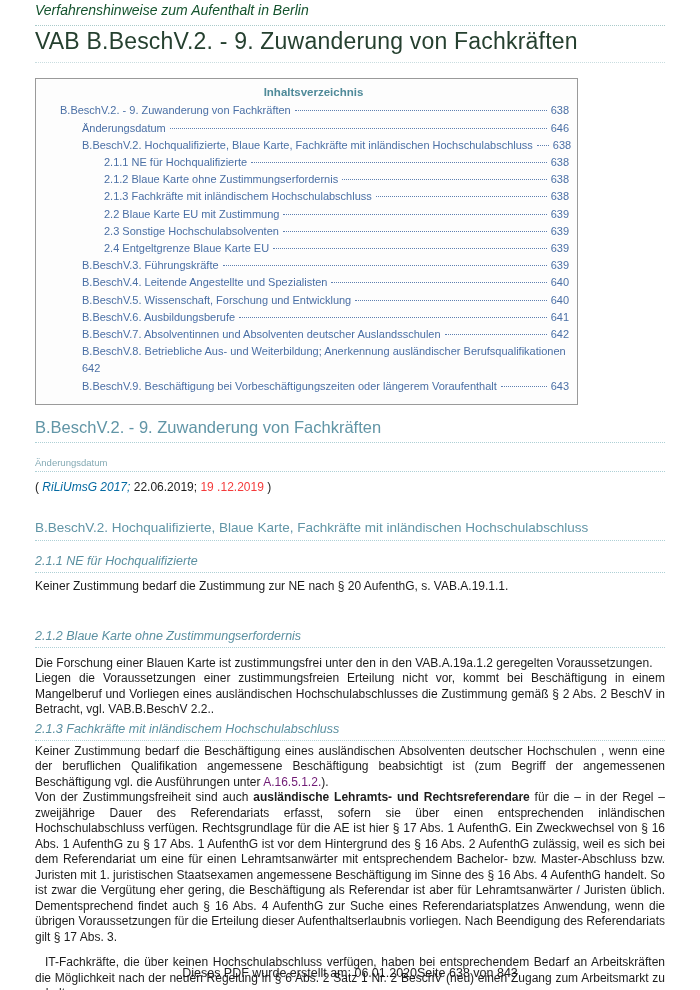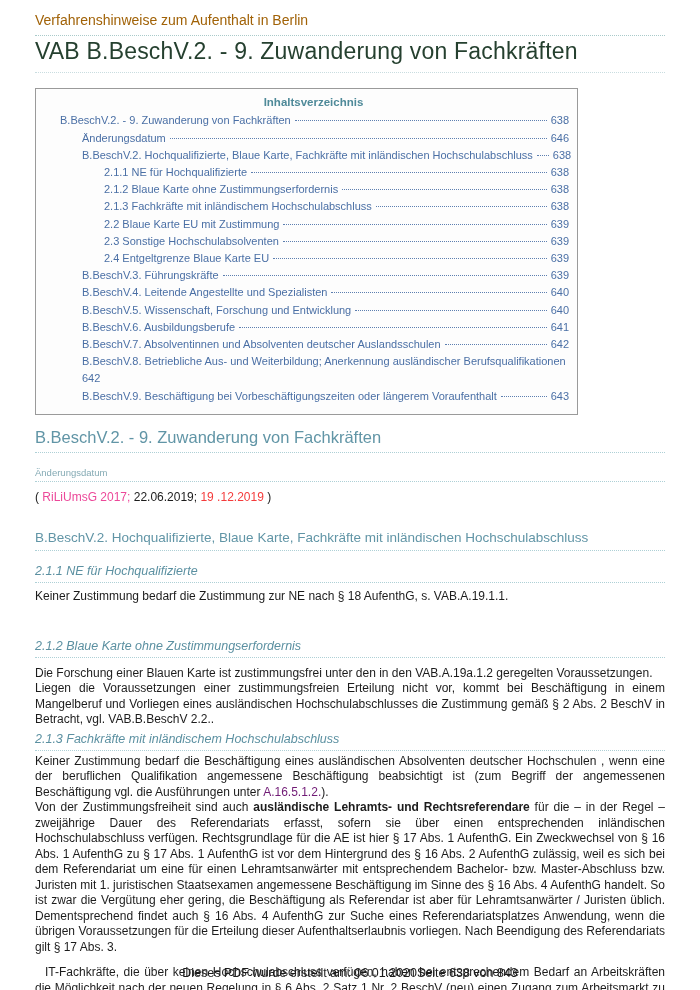--- a/index.html
+++ b/index.html
@@ -4,23 +4,23 @@
 <style>
   html,body{margin:0;padding:0;background:#ffffff;}
   body{
     width:700px;height:990px;overflow:hidden;position:relative;
     font-family:"Liberation Sans","DejaVu Sans",sans-serif;
     color:#1c1c1c;
   }
   .page{padding:0 35px;}
 
   .doc-header{
-    padding-top:12px;padding-bottom:7px;
+    padding-top:2px;padding-bottom:7px;
     border-bottom:1px dotted #a9caca;
-    font-size:14px;color:#a16207;
+    font-size:14px;color:#14532d;font-style:italic;
   }
   .doc-title{
     margin-top:2px;padding-bottom:7px;
     border-bottom:1px dotted #c9dde0;
     font-size:23px;color:#25402f;font-weight:400;letter-spacing:.2px;
   }
 
   
   .toc-box{
     margin-top:6px;width:543px;box-sizing:border-box;
@@ -75,21 +75,21 @@
     font-size:12px;line-height:15.5px;text-align:justify;color:#1c1c1c;
   }
   .mt6{margin-top:6px;}
   .mt8{margin-top:8px;}
   .mt3{margin-top:3px;}
   .mt10{margin-top:10px;}
   .indent-first{text-indent:10px;}
 
   .seg-bold{font-weight:bold;}
   .seg-link{color:#701a75;cursor:pointer;}
-  .seg-blue-italic{color:#ec4899;}
+  .seg-blue-italic{color:#0369a1;font-style:italic;}
   .seg-red-italic{color:#f43b3b;}
 
   .doc-footer{
     position:absolute;left:35px;right:35px;bottom:10px;
     display:flex;justify-content:center;
     font-size:12.5px;color:#1c1c1c;
   }
 </style>
 </head>
 <body>
@@ -189,21 +189,21 @@
 
   <h2 class="article-heading">B.BeschV.2. - 9. Zuwanderung von Fachkräften</h2>
 
   <div class="change-date-label">Änderungsdatum</div>
 
   <div class="revision-dates"><span>( </span><span class="seg-blue-italic">RiLiUmsG 2017;</span><span>   22.06.2019; </span><span class="seg-red-italic">19 .12.2019</span><span> )</span></div>
 
   <h3 class="section-heading">B.BeschV.2. Hochqualifizierte, Blaue Karte, Fachkräfte mit inländischen Hochschulabschluss</h3>
 
   <div class="sub-heading">2.1.1 NE für Hochqualifizierte</div>
-  <div class="body-text mt6">Keiner Zustimmung bedarf die Zustimmung zur NE nach § 18 AufenthG, s. VAB.A.19.1.1.</div>
+  <div class="body-text mt6">Keiner Zustimmung bedarf die Zustimmung zur NE nach § 20 AufenthG, s. VAB.A.19.1.1.</div>
 
   <div class="sub-heading spaced">2.1.2  Blaue Karte ohne Zustimmungserfordernis</div>
   <div class="body-text mt8">
     <div style="text-align:left;">Die Forschung einer Blauen Karte ist zustimmungsfrei unter den in den VAB.A.19a.1.2 geregelten Voraussetzungen.</div>
     <div>Liegen die Voraussetzungen einer zustimmungsfreien Erteilung nicht vor, kommt bei Beschäftigung in einem Mangelberuf und Vorliegen eines ausländischen Hochschulabschlusses die Zustimmung gemäß § 2 Abs. 2 BeschV in Betracht, vgl. VAB.B.BeschV 2.2..</div>
   </div>
 
   <div class="sub-heading">2.1.3  Fachkräfte mit inländischem Hochschulabschluss</div>
   <div class="body-text mt3"><span>Keiner Zustimmung bedarf die Beschäftigung eines ausländischen Absolventen deutscher Hochschulen , wenn eine der beruflichen Qualifikation angemessene Beschäftigung beabsichtigt ist (zum Begriff der angemessenen Beschäftigung vgl. die Ausführungen unter </span><span class="seg-link">A.16.5.1.2.</span><span>).</span></div>
   <div class="body-text"><span>Von der Zustimmungsfreiheit sind auch </span><span class="seg-bold">ausländische Lehramts- und Rechtsreferendare</span><span> für die – in der Regel – zweijährige Dauer des Referendariats erfasst, sofern sie über einen entsprechenden inländischen Hochschulabschluss verfügen. Rechtsgrundlage für die AE ist hier § 17 Abs. 1 AufenthG. Ein Zweckwechsel von § 16 Abs. 1 AufenthG zu § 17 Abs. 1 AufenthG ist vor dem Hintergrund des § 16 Abs. 2 AufenthG zulässig, weil es sich bei dem Referendariat um eine für einen Lehramtsanwärter mit entsprechendem Bachelor- bzw. Master-Abschluss bzw. Juristen mit 1. juristischen Staatsexamen angemessene Beschäftigung im Sinne des § 16 Abs. 4 AufenthG handelt. So ist zwar die Vergütung eher gering, die Beschäftigung als Referendar ist aber für Lehramtsanwärter / Juristen üblich. Dementsprechend findet auch § 16 Abs. 4 AufenthG zur Suche eines Referendariatsplatzes Anwendung, wenn die übrigen Voraussetzungen für die Erteilung dieser Aufenthaltserlaubnis vorliegen. Nach Beendigung des Referendariats gilt § 17 Abs. 3.</span></div>

